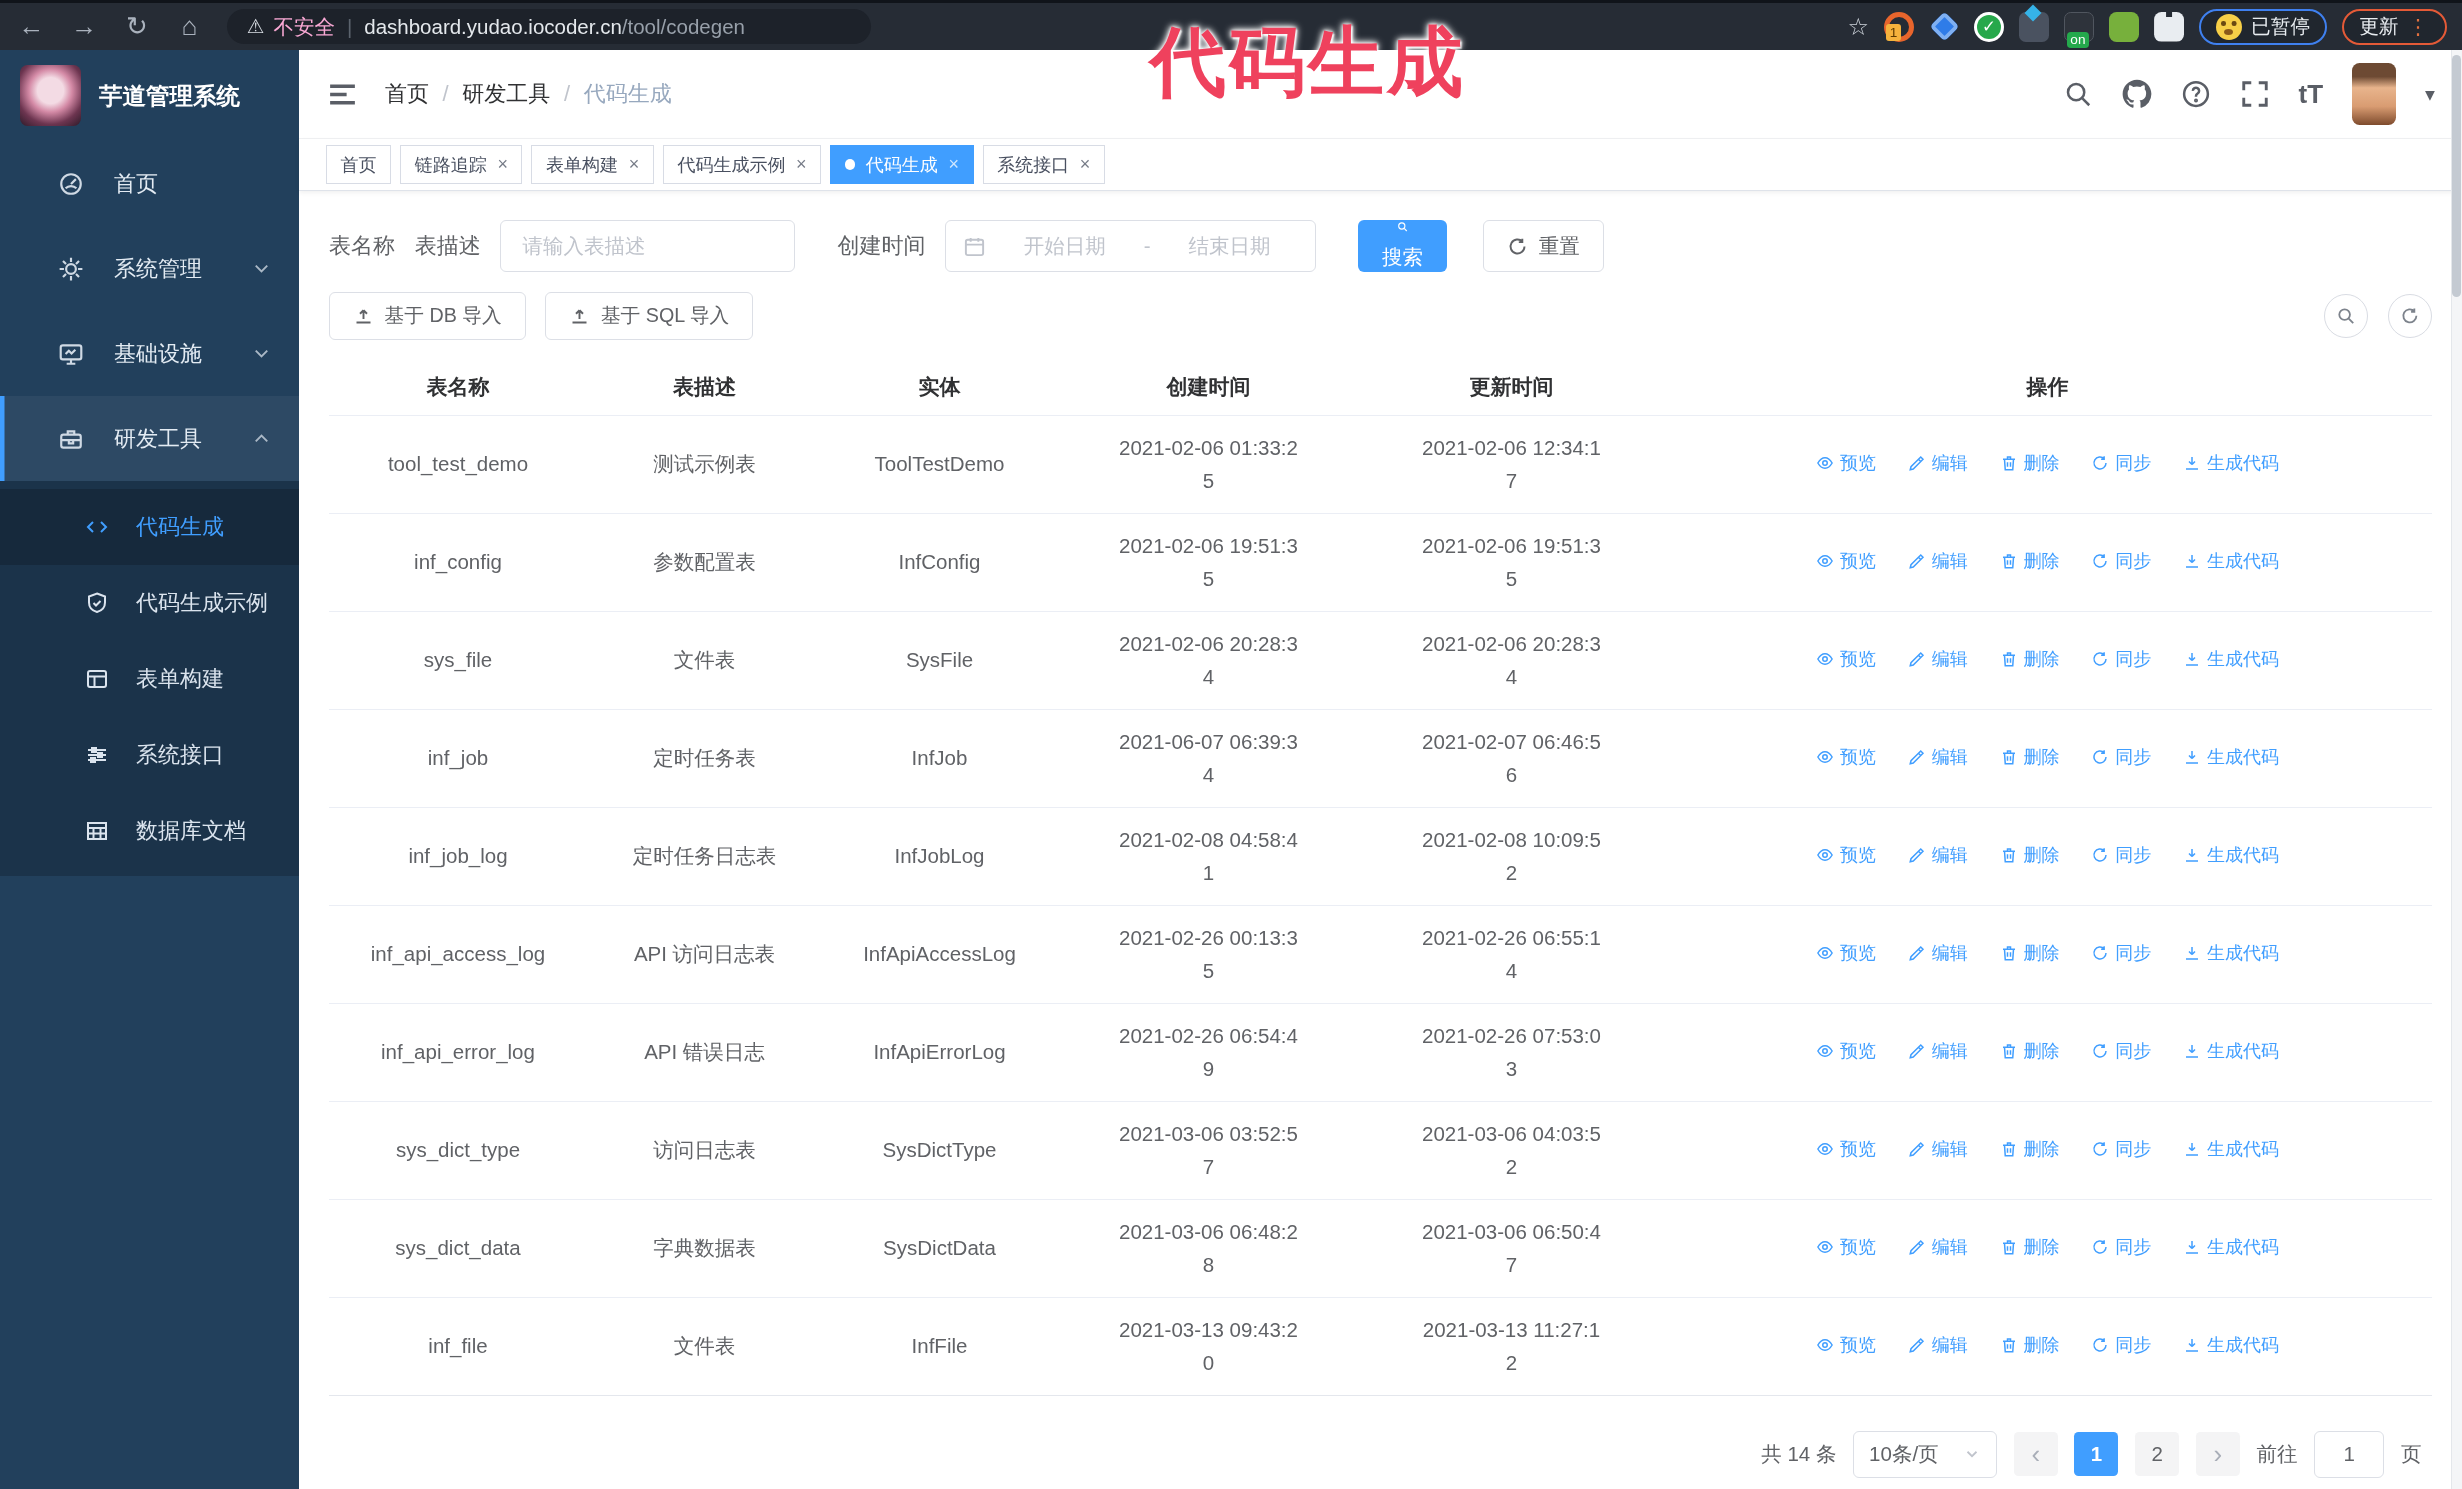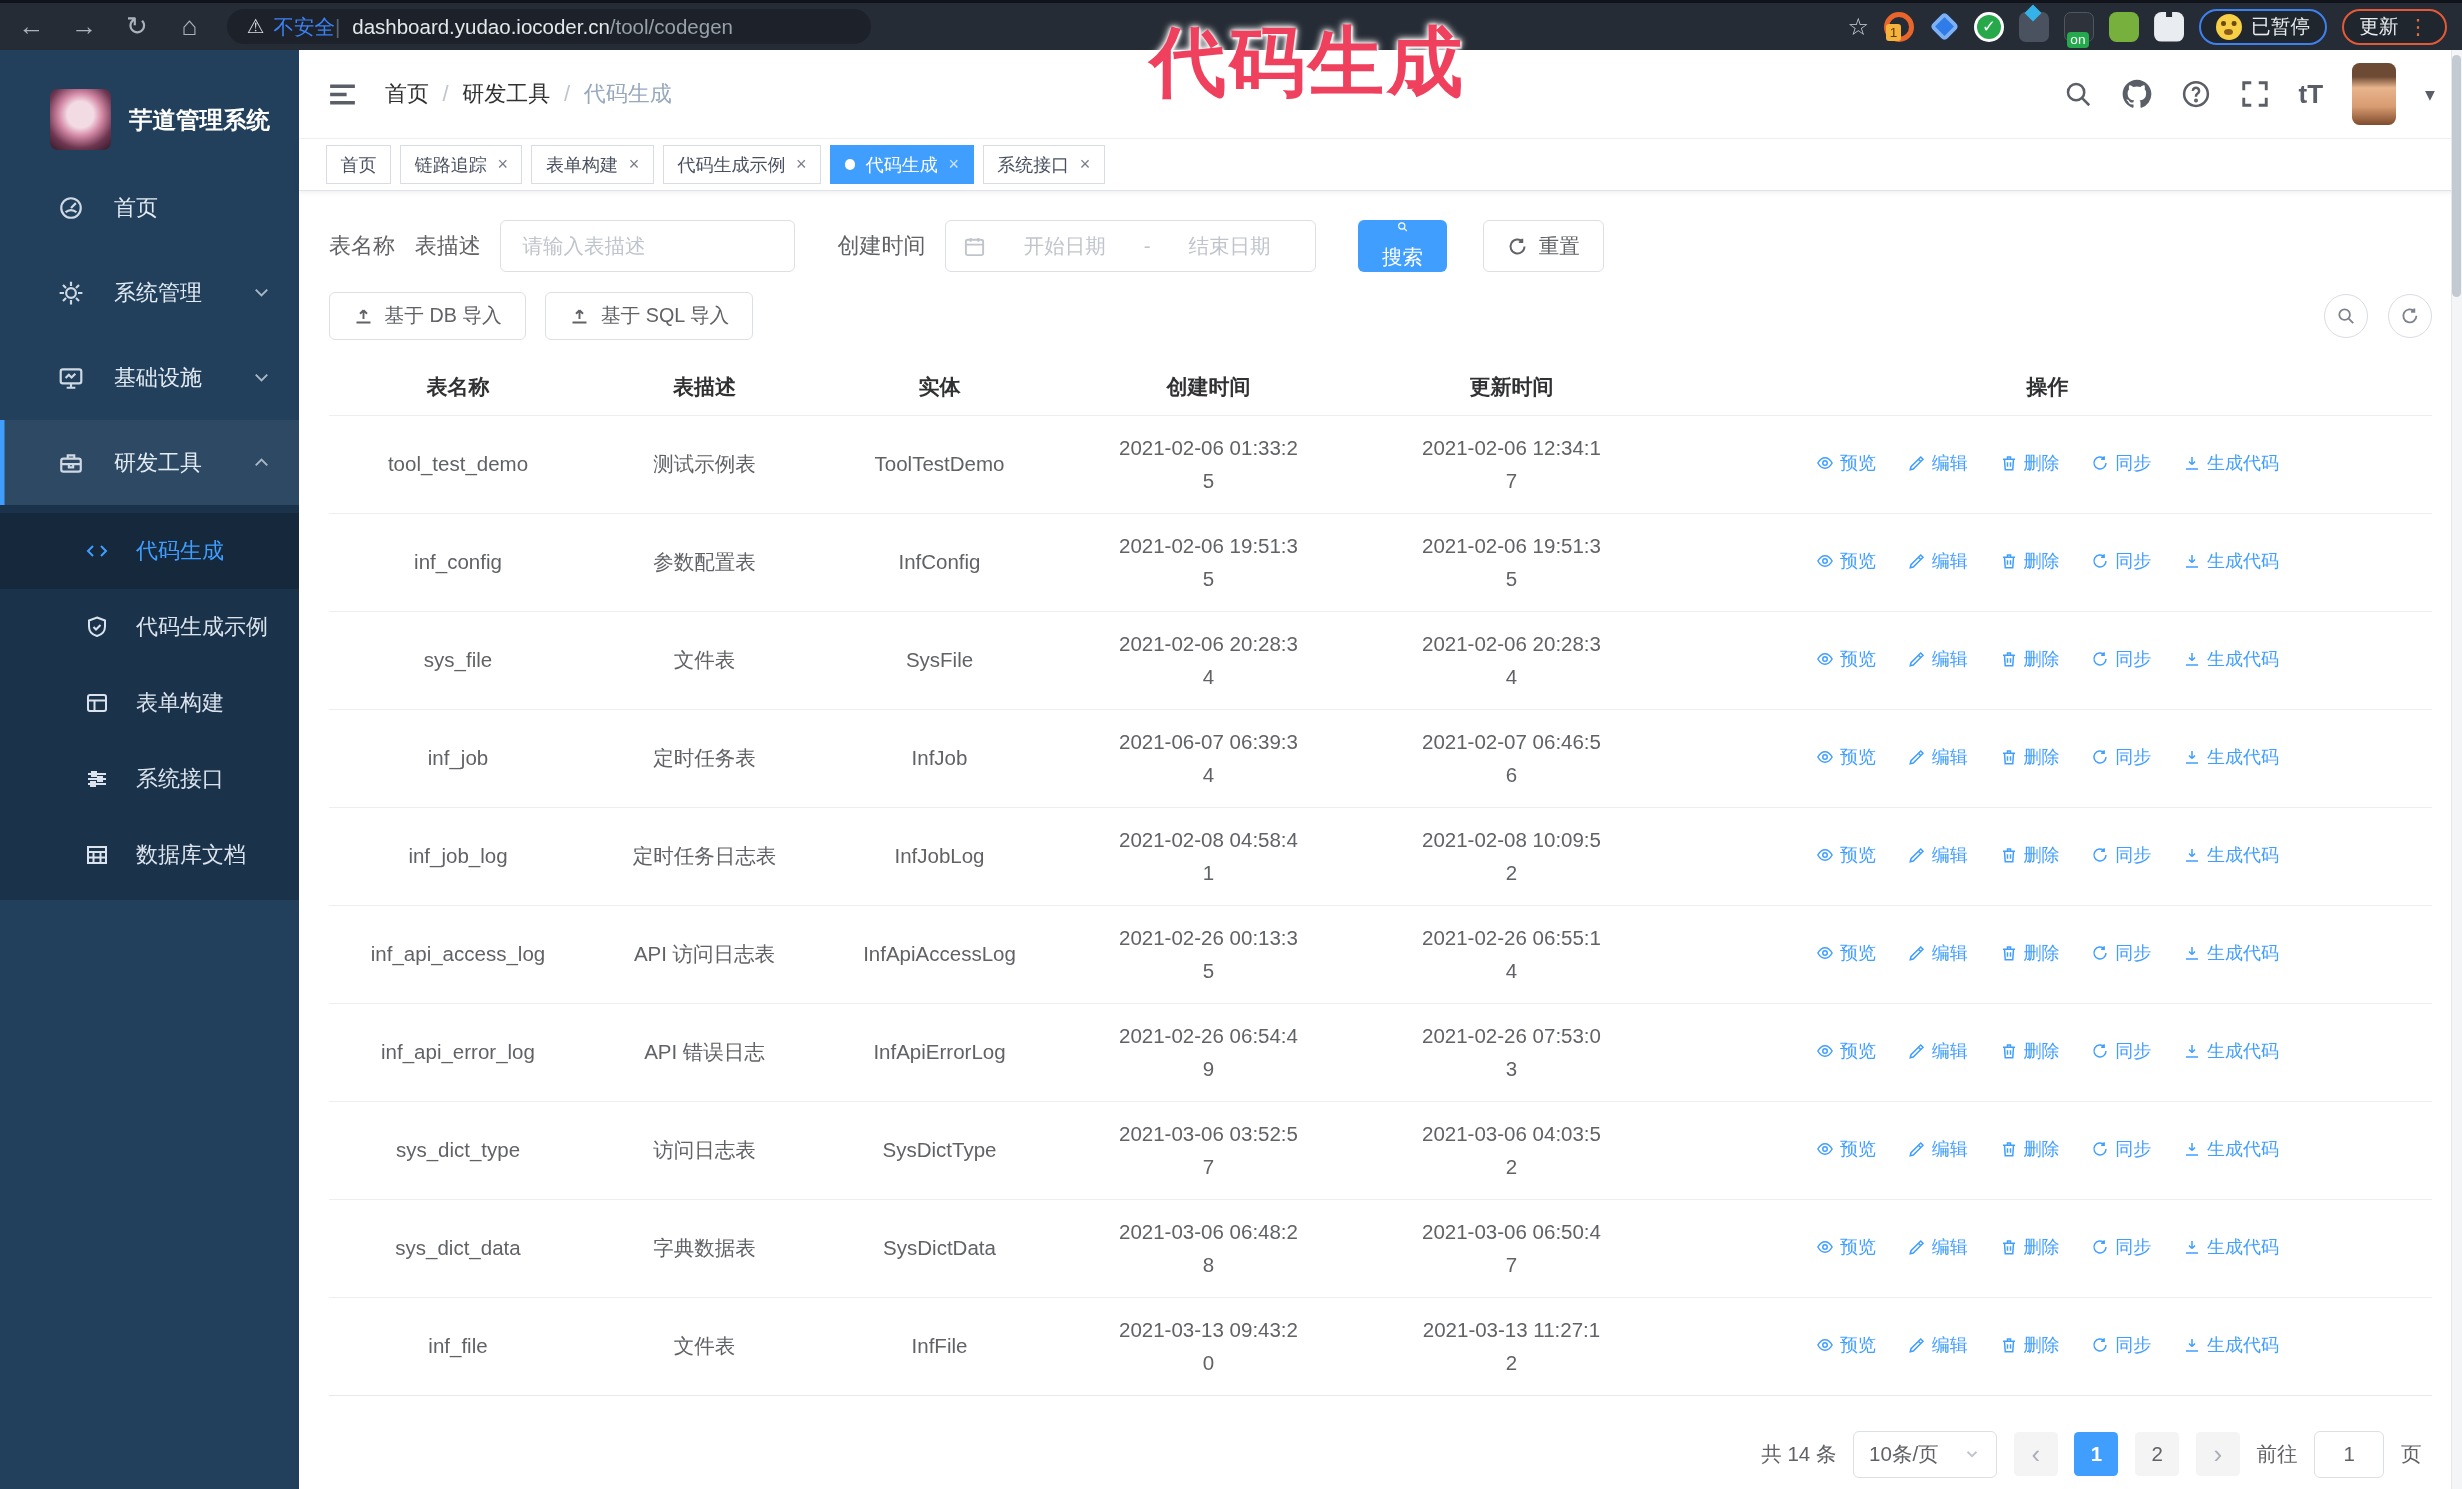--- a/index.html
+++ b/index.html
@@ -8,21 +8,21 @@
   svg { display:block; }
 
   
   #chrome { position:absolute; left:0; top:0; width:2462px; height:50px;
     background:#262c35; display:flex; align-items:center; border-top:3.8px solid #10141a; }
   .nav-btn { width:42px; height:42px; display:flex; align-items:center; justify-content:center;
     color:#aab2bd; font-size:26px; margin-left:10.6px; border-radius:50%; }
   #url-pill { margin-left:16.7px; width:644px; height:35px; background:#1d222a; border-radius:17.4px;
     display:flex; align-items:center; padding:0 19.7px; color:#dfe3e8; font-size:20.5px; }
   .warn-glyph { color:#d8dde3; margin-right:9px; font-size:19.7px; }
-  .sec-label { color:#3b82f6; }
+  .sec-label { color:#f9a8d4; margin-right:12px; }
   .url-div { color:#5b636d; margin-right:12px; font-weight:100; }
   .url-host { color:#e4e8ec; }
   .url-path { color:#98a0aa; }
   #chrome-right { margin-left:auto; display:flex; align-items:center; gap:15px; padding-right:15px; }
   .star-glyph { color:#cfd5dc; font-size:24px; }
   .ext { width:30px; height:30px; position:relative; border-radius:6.8px; }
   .ext-badge { position:absolute; font-size:13.6px; line-height:1; padding:1.5px 3.8px; border-radius:3px; }
   .ext-orange { border:5.3px solid #e8652c; border-radius:50%; background:transparent; }
   .ext-orange .ext-badge { left:-3px; bottom:-4.5px; background:#f5b23c; color:#5d3a00; }
   .ext-gem { background:transparent; display:flex; align-items:center; justify-content:center; }
@@ -48,21 +48,21 @@
   .face::after { content:""; position:absolute; left:8.3px; top:15px; width:9px; height:6px; border-radius:50%;
     background:#8a5a1a; }
   .pill-dots { color:#e2703f; font-size:21px; letter-spacing:1.5px; }
 
   
   #app { position:absolute; left:0; top:50px; width:2462px; height:1440px; display:flex; }
   #sidebar { width:299px; height:100%; background:#22405c; flex:none; color:#e3ebf3; }
   #main { flex:1; height:100%; background:#fff; position:relative; }
 
   
-  #logo-row { height:91px; display:flex; align-items:center; padding-left:50px; gap:18px;margin-top:24px; }
+  #logo-row { height:91px; display:flex; align-items:center; padding-left:20px; gap:18px; }
   #logo-img { width:61px; height:61px; border-radius:7.6px;
     background:radial-gradient(circle at 50% 42%, #f3dbe4 0 28%, #d48aa6 46%, #6d3550 72%, #2c1a28 100%); }
   #app-title { font-size:23.5px; font-weight:bold; color:#fff; }
   .menu-item { height:85px; display:flex; align-items:center; padding:0 26px 0 58px; gap:30px;
     font-size:22px; color:#e3ebf3; cursor:pointer; }
   .menu-item.section-open { background:rgba(255,255,255,.05); box-shadow:inset 4.5px 0 0 #409eff; }
   .mi-icon { width:26px; height:26px; color:#cfd9e4; flex:none; }
   .mi-label { flex:1; }
   .mi-chevron { width:23px; height:23px; color:#aab8c6; }
   #submenu { background:#1b334a; padding:7.6px 0; }

